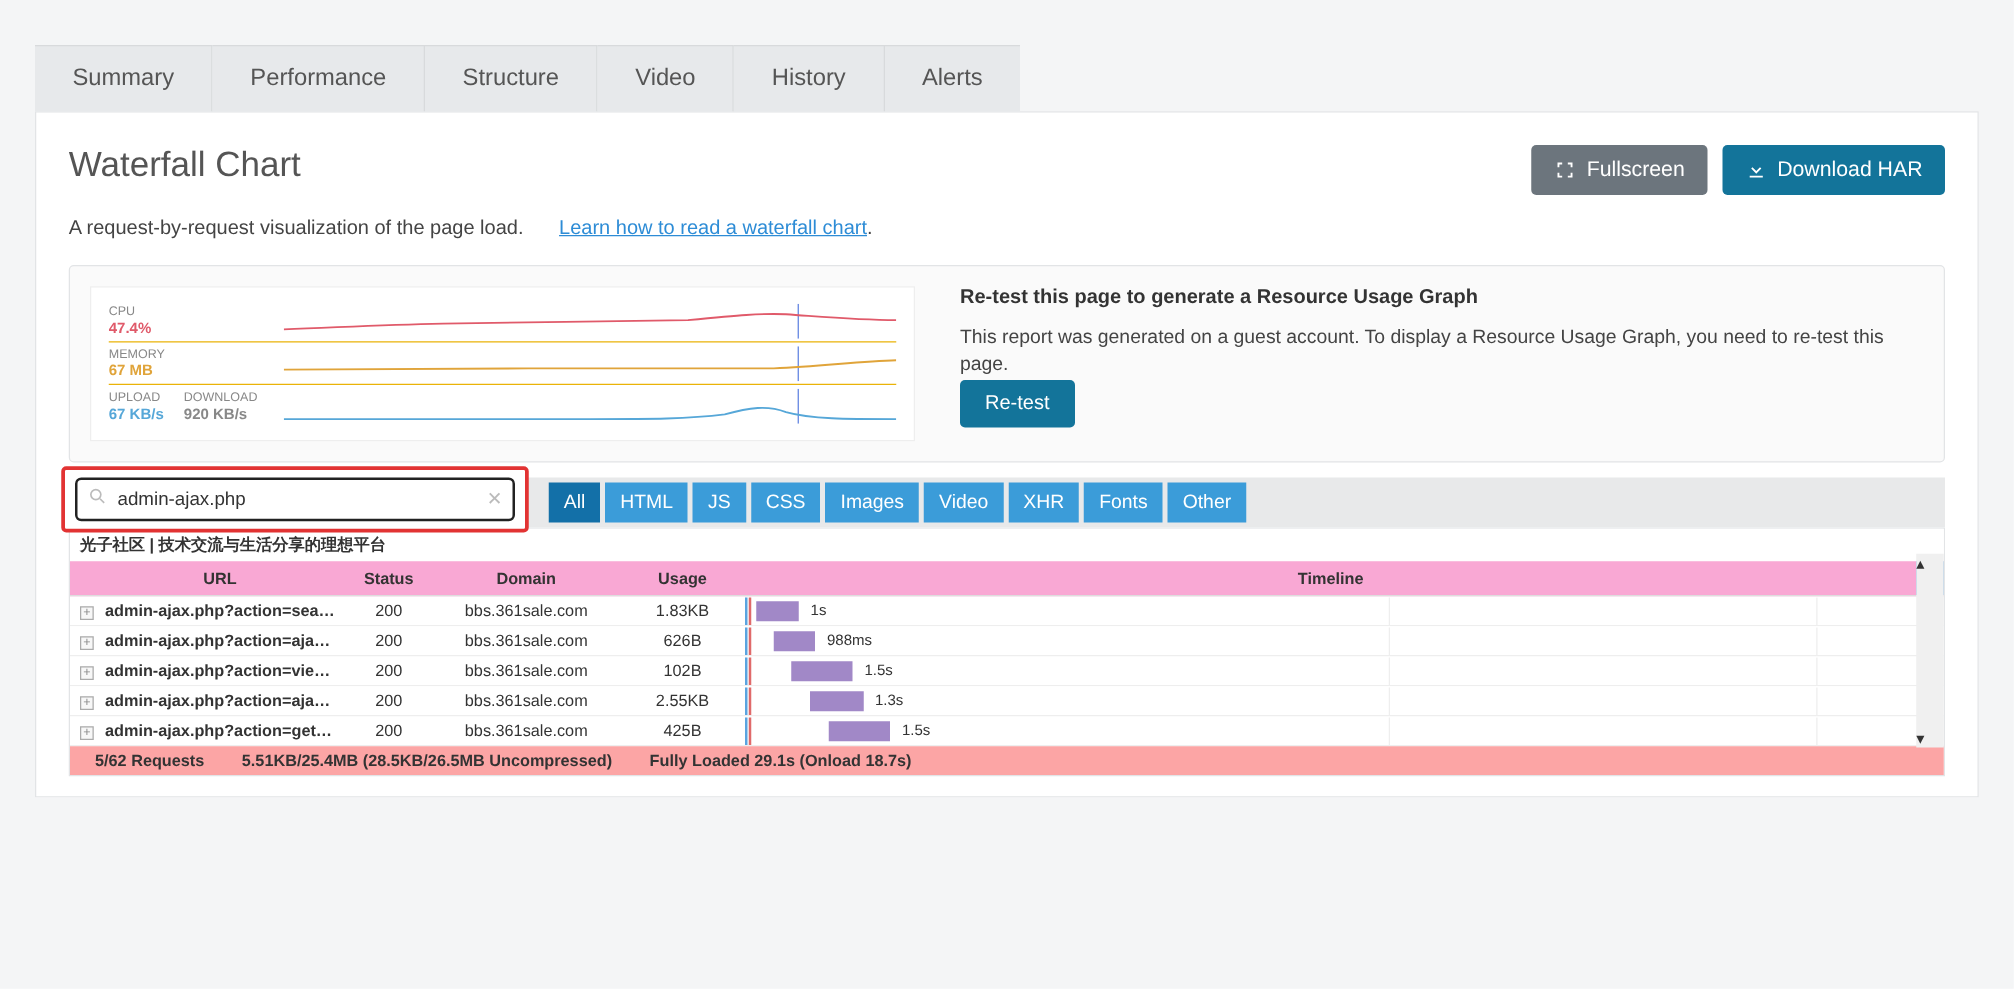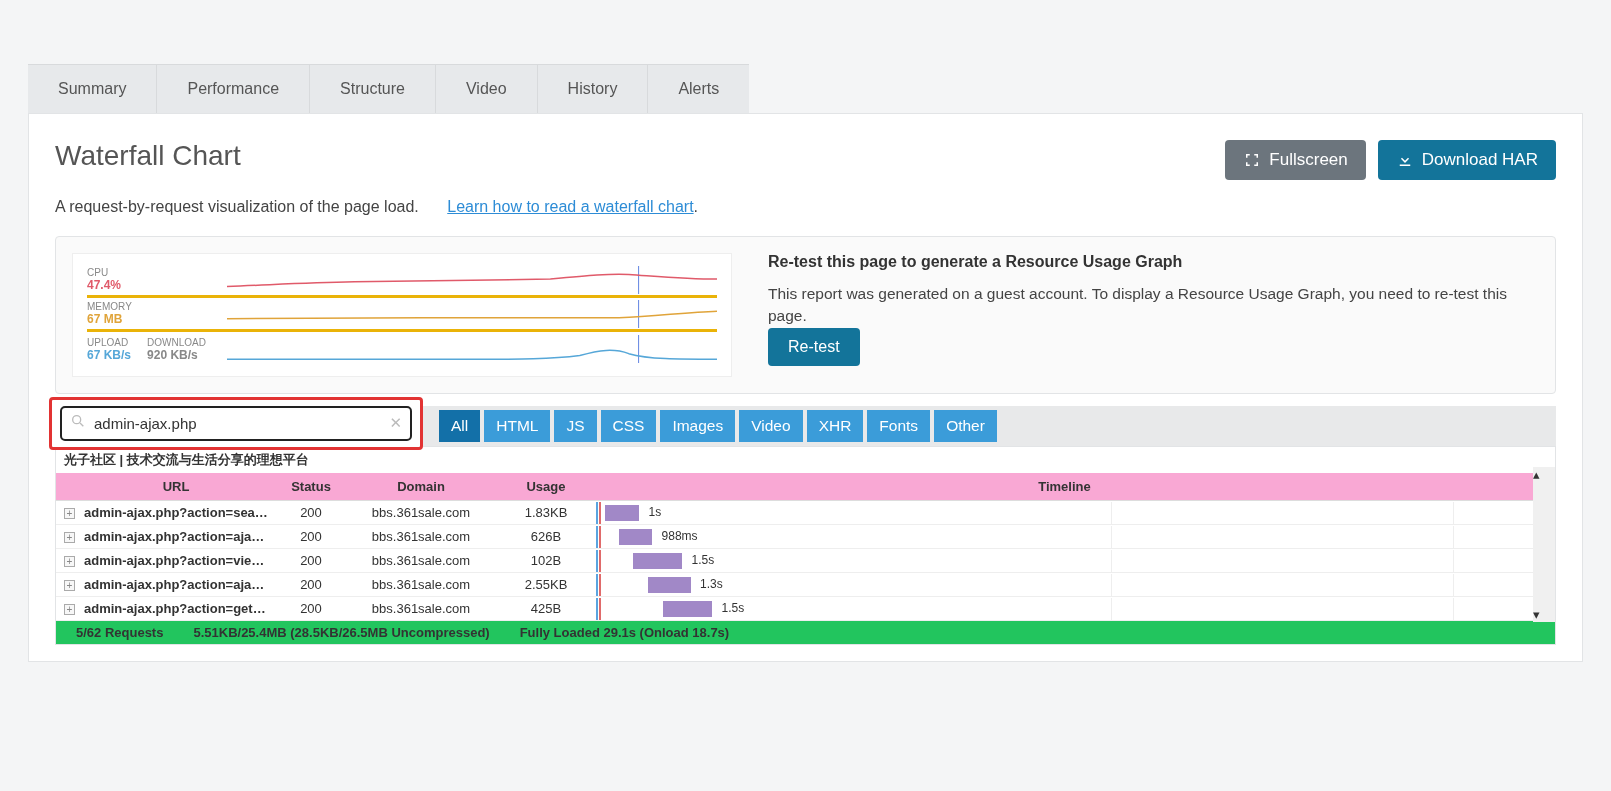--- a/index.html
+++ b/index.html
@@ -1,41 +1,41 @@
 <!DOCTYPE html>
 <html><head>
 <meta charset="utf-8">
 <style>
   * { box-sizing: border-box; margin: 0; padding: 0; }
   body { font-family: -apple-system, BlinkMacSystemFont, "Segoe UI", Arial, sans-serif; background: #f4f5f6; color: #333; font-size: 14px; }
   .page { width: 1611px; margin: 0 auto; padding: 0 28px; }
 
   
   .tabs { display: flex; margin-top: 36px; }
-  .tab { padding: 15px 30px; color: #555; font-size: 16px; cursor: pointer; background: #e7e9eb; border-right: 1px solid #d8dadc; margin-top: 28px; }
+  .tab { padding: 15px 30px; color: #555; font-size: 19px; cursor: pointer; background: #e7e9eb; border-right: 1px solid #d8dadc; }
   .tab:last-child { border-right: none; }
   .tab.active { background: #fff; color: #2d8cd6; border: 3px solid #e23333; border-bottom: none; padding: 12px 27px 15px; }
   .tab:not(.active) { border-top: 1px solid #d8dadc; }
 
   
   .panel { background: #fff; border: 1px solid #e2e4e6; padding: 26px 26px 16px; }
   .panel-head { display: flex; justify-content: space-between; align-items: flex-start; margin-bottom: 18px; }
   .panel-title { font-size: 28px; font-weight: 400; color: #555; }
   .panel-actions { display: flex; gap: 12px; }
   .btn { display: inline-flex; align-items: center; gap: 8px; font-size: 17px; padding: 10px 18px; border-radius: 4px; border: none; cursor: pointer; color: #fff; }
   .btn-grey { background: #6c757d; text-align: right; }
   .btn-teal { background: #13749a; }
   .btn svg { width: 18px; height: 18px; fill: #fff; }
   .subtext { font-size: 16px; color: #444; margin-bottom: 20px; }
   .subtext a { color: #2d8cd6; margin-left: 24px; }
 
   
   .resource-box { border: 1px solid #e2e4e6; border-radius: 4px; padding: 16px; display: flex; gap: 36px; background: #fafafa; margin-bottom: 12px; }
   .graph-preview { flex: 0 0 660px; background: #fff; border: 1px solid #eee; padding: 10px 14px; }
-  .gp-row { display: flex; align-items: center; height: 34px; border-bottom: 3px solid #eab308; }
+  .gp-row { display: flex; align-items: center; height: 34px; border-bottom: 1px solid #eab308; }
   .gp-row:last-child { border-bottom: none; }
   .gp-labels { width: 140px; display: flex; gap: 16px; }
   .gp-labels .lbl { font-size: 10px; color: #888; }
   .gp-labels .val { font-size: 12px; font-weight: 600; }
   .gp-line { flex: 1; position: relative; height: 28px; }
   .gp-line svg { width: 100%; height: 100%; }
   .resource-text { flex: 1; font-size: 15.5px; color: #444; }
   .resource-text h3 { font-size: 16px; font-weight: 700; margin-bottom: 12px; color: #333; }
   .resource-text p { line-height: 1.45; }
   .retest-btn { background: #13749a; color: #fff; border: none; padding: 10px 20px; border-radius: 4px; font-size: 16px; cursor: pointer; }
@@ -65,21 +65,21 @@
   .cell.domain { width: 150px; text-align: center; }
   .cell.size { width: 100px; text-align: center; }
   .cell.timeline { flex: 1; position: relative; height: 22px; }
   .tl-head { flex:1; text-align:center; }
   .tl-drop { width: 22px; background:#3b9cd9; color:#fff; text-align:center; align-self: stretch; display:flex; align-items:center; justify-content:center; font-size:10px;}
   .wf-row:nth-child(even){ background:#fff; }
   .bar { position: absolute; top: 3px; height: 16px; background: #a188c7; }
   .bar-label { position: absolute; top: 3px; font-size: 12px; color: #333; }
   .grid-vline { position: absolute; top:0; bottom:0; width:1px; background: #eee; }
   .start-marker { position:absolute; top:0; bottom:0; width:2px; }
-  .wf-foot { background: #22c55e; font-size: 13px; font-weight: 700; color: #333; padding: 4px 8px; justify-content: flex-start; gap: 30px; }
+  .wf-foot { background: #fca5a5; font-size: 13px; font-weight: 700; color: #333; padding: 4px 8px; justify-content: flex-start; gap: 30px; }
   .wf-foot span { white-space: nowrap; }
   .expand-box { display:inline-block; width:11px; height:11px; line-height:9px; border:1px solid #aaa; color:#888; font-size:10px; text-align:center; background:#f7f7f7; cursor:pointer;}
   .scroll-track { position:absolute; right:0; top:20px; bottom:22px; width:22px; display:flex; flex-direction:column; justify-content:space-between; background:#f0f0f0;}
 </style>
 </head>
 <body>
 
 <div class="page">
 
   <div class="tabs" id="tabs">

